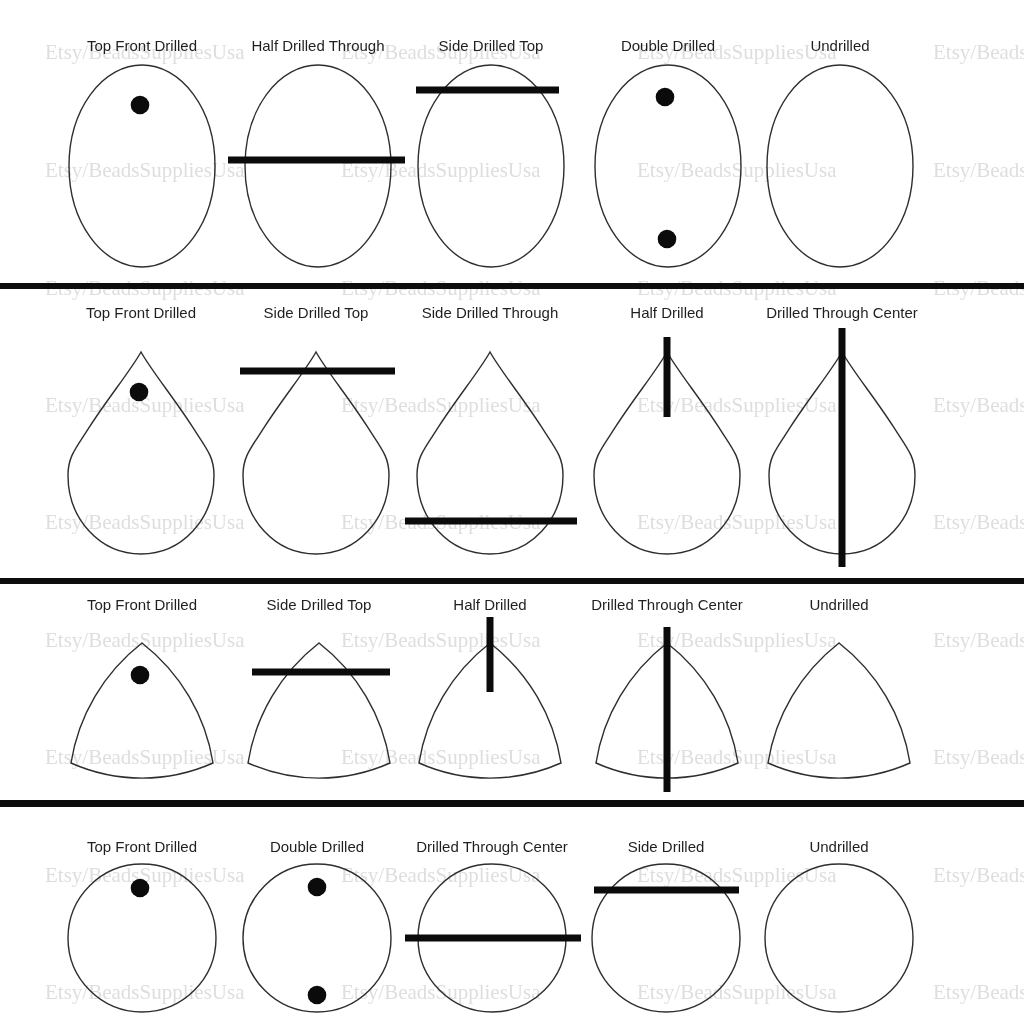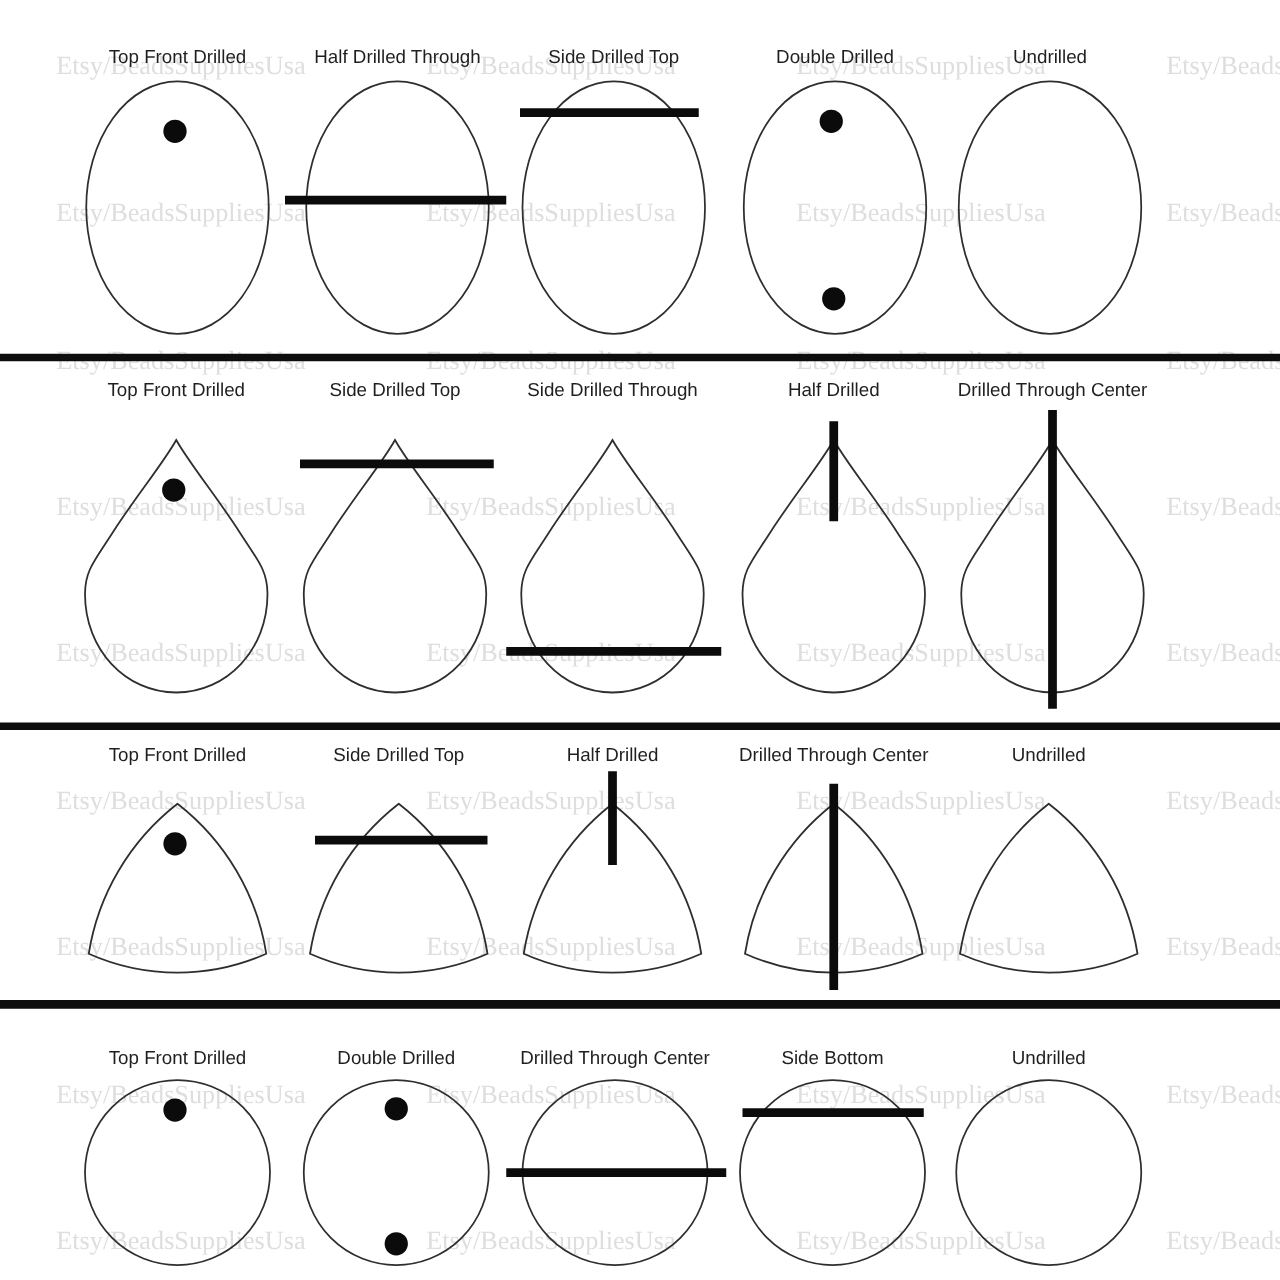--- a/index.html
+++ b/index.html
@@ -110,21 +110,21 @@
       <div class="lbl" style="left: 667px; top: 304px; color: rgb(31, 31, 31);">Half Drilled</div>
       <div class="lbl" style="left: 842px; top: 304px; color: rgb(31, 31, 31);">Drilled Through Center</div>
       <div class="lbl" style="left: 142px; top: 596px; color: rgb(31, 31, 31);">Top Front Drilled</div>
       <div class="lbl" style="left: 319px; top: 596px; color: rgb(31, 31, 31);">Side Drilled Top</div>
       <div class="lbl" style="left: 490px; top: 596px; color: rgb(31, 31, 31);">Half Drilled</div>
       <div class="lbl" style="left: 667px; top: 596px; color: rgb(31, 31, 31);">Drilled Through Center</div>
       <div class="lbl" style="left: 839px; top: 596px; color: rgb(31, 31, 31);">Undrilled</div>
       <div class="lbl" style="left: 142px; top: 838px; color: rgb(31, 31, 31);">Top Front Drilled</div>
       <div class="lbl" style="left: 317px; top: 838px; color: rgb(31, 31, 31);">Double Drilled</div>
       <div class="lbl" style="left: 492px; top: 838px; color: rgb(31, 31, 31);">Drilled Through Center</div>
-      <div class="lbl" style="left: 666px; top: 838px; color: rgb(31, 31, 31);">Side Bottom</div>
+      <div class="lbl" style="left: 666px; top: 838px; color: rgb(31, 31, 31);">Side Drilled</div>
       <div class="lbl" style="left: 839px; top: 838px; color: rgb(31, 31, 31);">Undrilled</div>
     </div>
   <div class="dividers-layer" id="dividers-layer">
       <div class="divider" style="top: 283px; height: 6px; background: rgb(13, 13, 13);"></div>
       <div class="divider" style="top: 578px; height: 6px; background: rgb(13, 13, 13);"></div>
       <div class="divider" style="top: 800px; height: 7px; background: rgb(13, 13, 13);"></div>
     </div>
 </div>
 
 </body></html>

